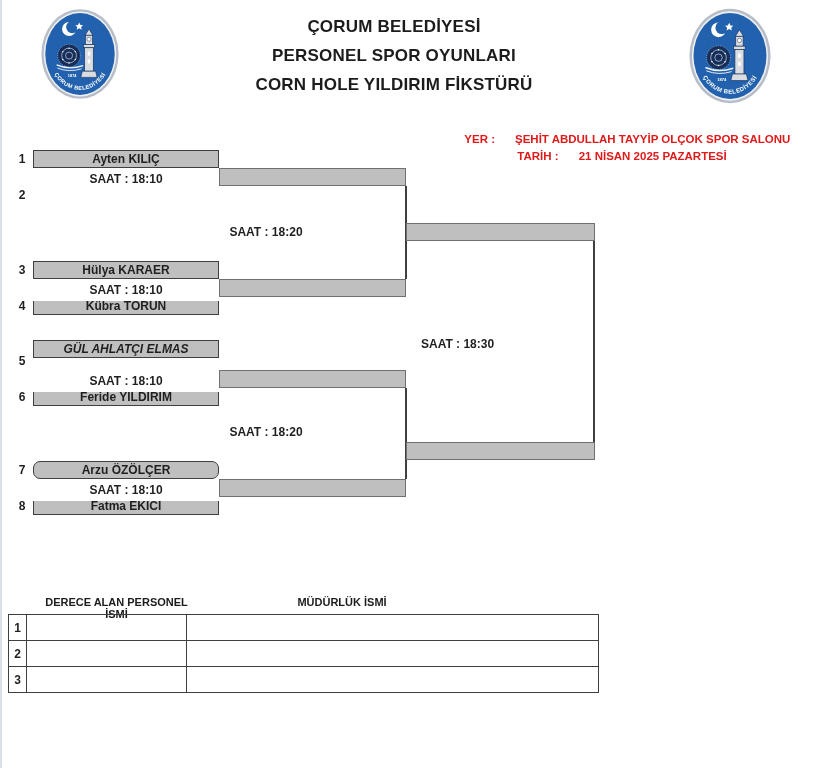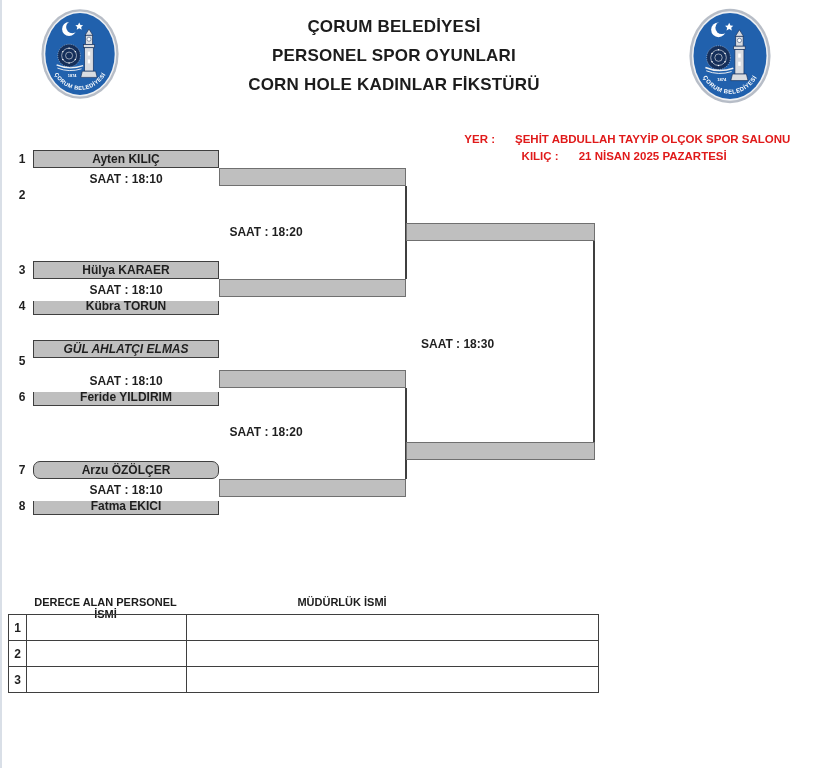--- a/index.html
+++ b/index.html
@@ -103,30 +103,30 @@
       <path id="lg-arc-r" d="M 12.4 73.7 A 40 46 0 0 0 87.6 73.7" fill="none"></path>
       <text font-size="7.2" font-weight="bold" fill="#ffffff" letter-spacing="0.55">
         <textPath href="#lg-arc-r" startOffset="50%" text-anchor="middle">ÇORUM BELEDİYESİ</textPath>
       </text>
     </svg>
   </div>
 
   <div class="abs title">
     <div>ÇORUM BELEDİYESİ</div>
     <div>PERSONEL SPOR OYUNLARI</div>
-    <div>CORN HOLE KADINLAR FİKSTÜRÜ</div>
+    <div>CORN HOLE YILDIRIM FİKSTÜRÜ</div>
   </div>
 
   <div class="abs info">
     <div class="row">
       <span class="lbl">YER :</span>
       <span class="val">ŞEHİT ABDULLAH TAYYİP OLÇOK SPOR SALONU</span>
     </div>
     <div class="row">
-      <span class="lbl">KILIÇ :</span>
+      <span class="lbl">TARİH :</span>
       <span class="val">21 NİSAN 2025 PAZARTESİ</span>
     </div>
   </div>
 
   <div class="abs seed" style="left:14px;top:150px;">1</div>
   <div class="abs seed" style="left:14px;top:186px;">2</div>
   <div class="abs seed" style="left:14px;top:261px;">3</div>
   <div class="abs seed" style="left:14px;top:297px;">4</div>
   <div class="abs seed" style="left:14px;top:352px;">5</div>
   <div class="abs seed" style="left:14px;top:388px;">6</div>
@@ -156,21 +156,21 @@
 
   <div class="abs bar" style="left:406px;top:223px;width:189px;"></div>
   <div class="abs bar" style="left:406px;top:442px;width:189px;"></div>
 
   <div class="abs vline" style="left:593px;top:241px;height:201px;"></div>
 
   <div class="abs tfloat" style="left:180px;top:225px;width:172px;text-align:center;">SAAT : 18:20</div>
   <div class="abs tfloat" style="left:180px;top:425px;width:172px;text-align:center;">SAAT : 18:20</div>
   <div class="abs tfloat" style="left:421px;top:337px;">SAAT : 18:30</div>
 
-  <div class="abs thead" style="left:26px;width:159px;">DERECE ALAN PERSONEL İSMİ</div>
+  <div class="abs thead" style="left:37px;width:159px;">DERECE ALAN PERSONEL İSMİ</div>
   <div class="abs thead" style="left:184px;width:316px;">MÜDÜRLÜK İSMİ</div>
 
   <table class="results">
     <tbody>
         <tr>
       <td class="numcell">1</td>
       <td class="c1"></td>
       <td class="c2"></td>
     </tr>
     <tr>

